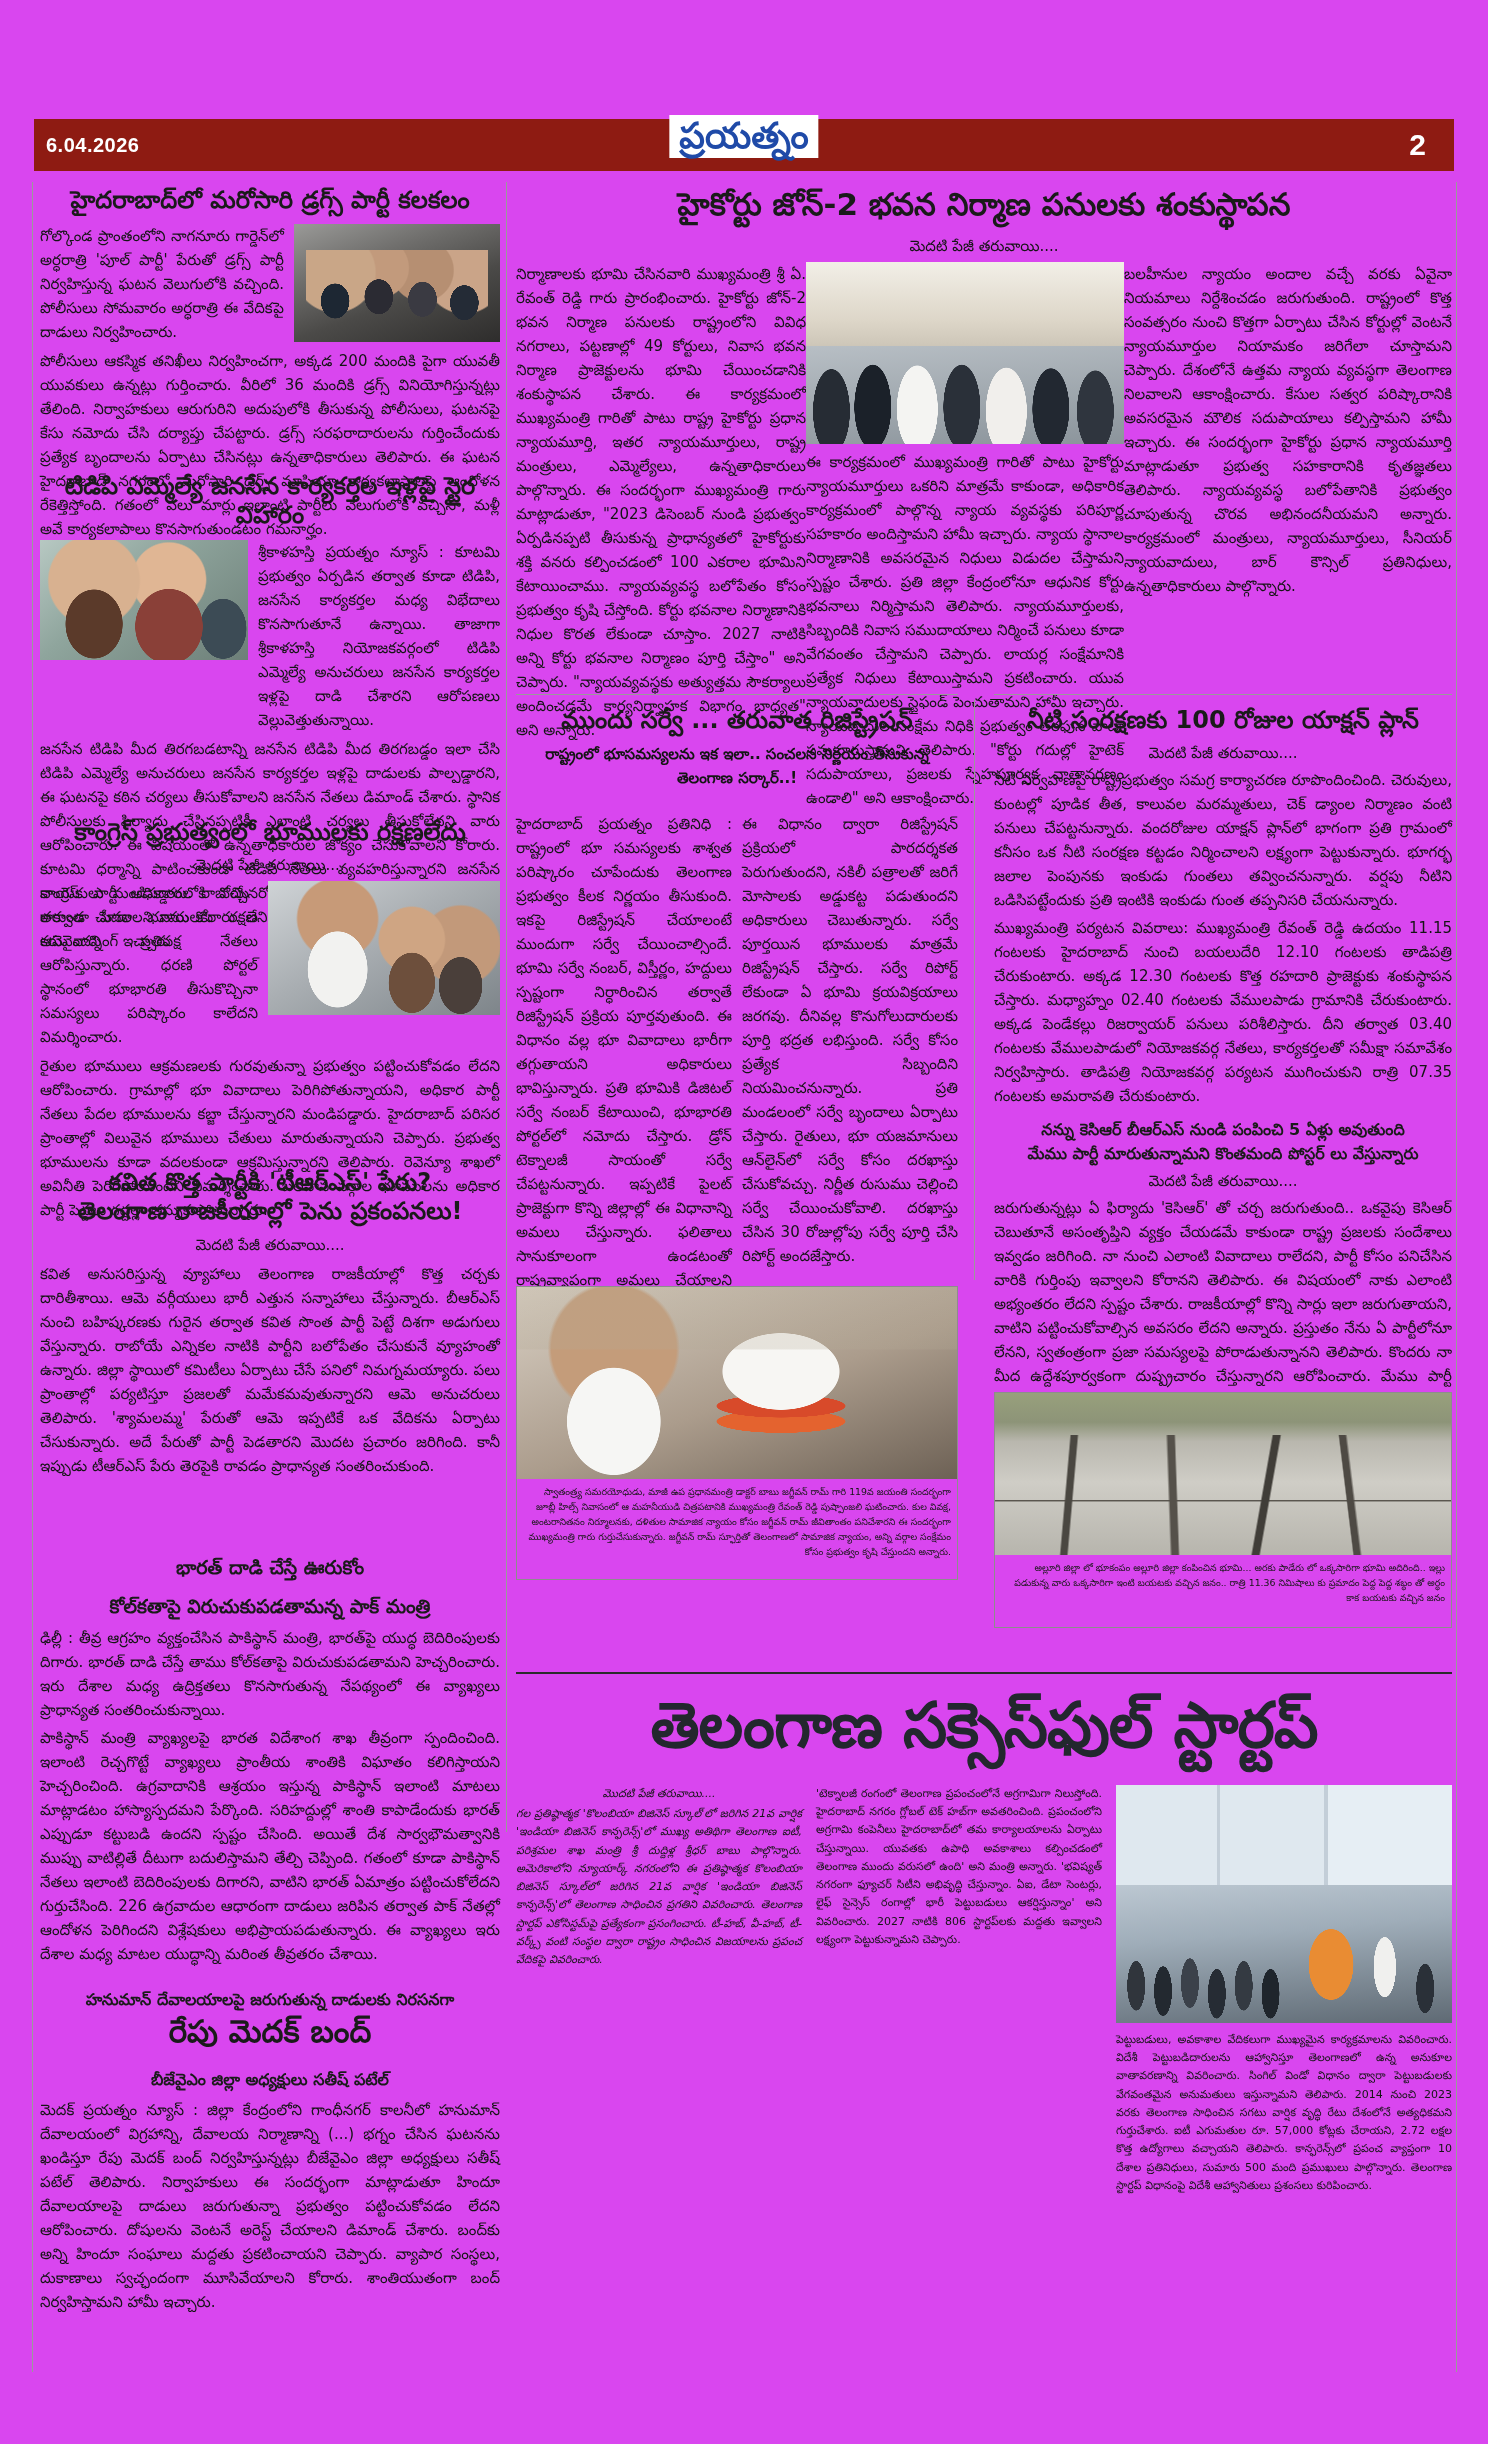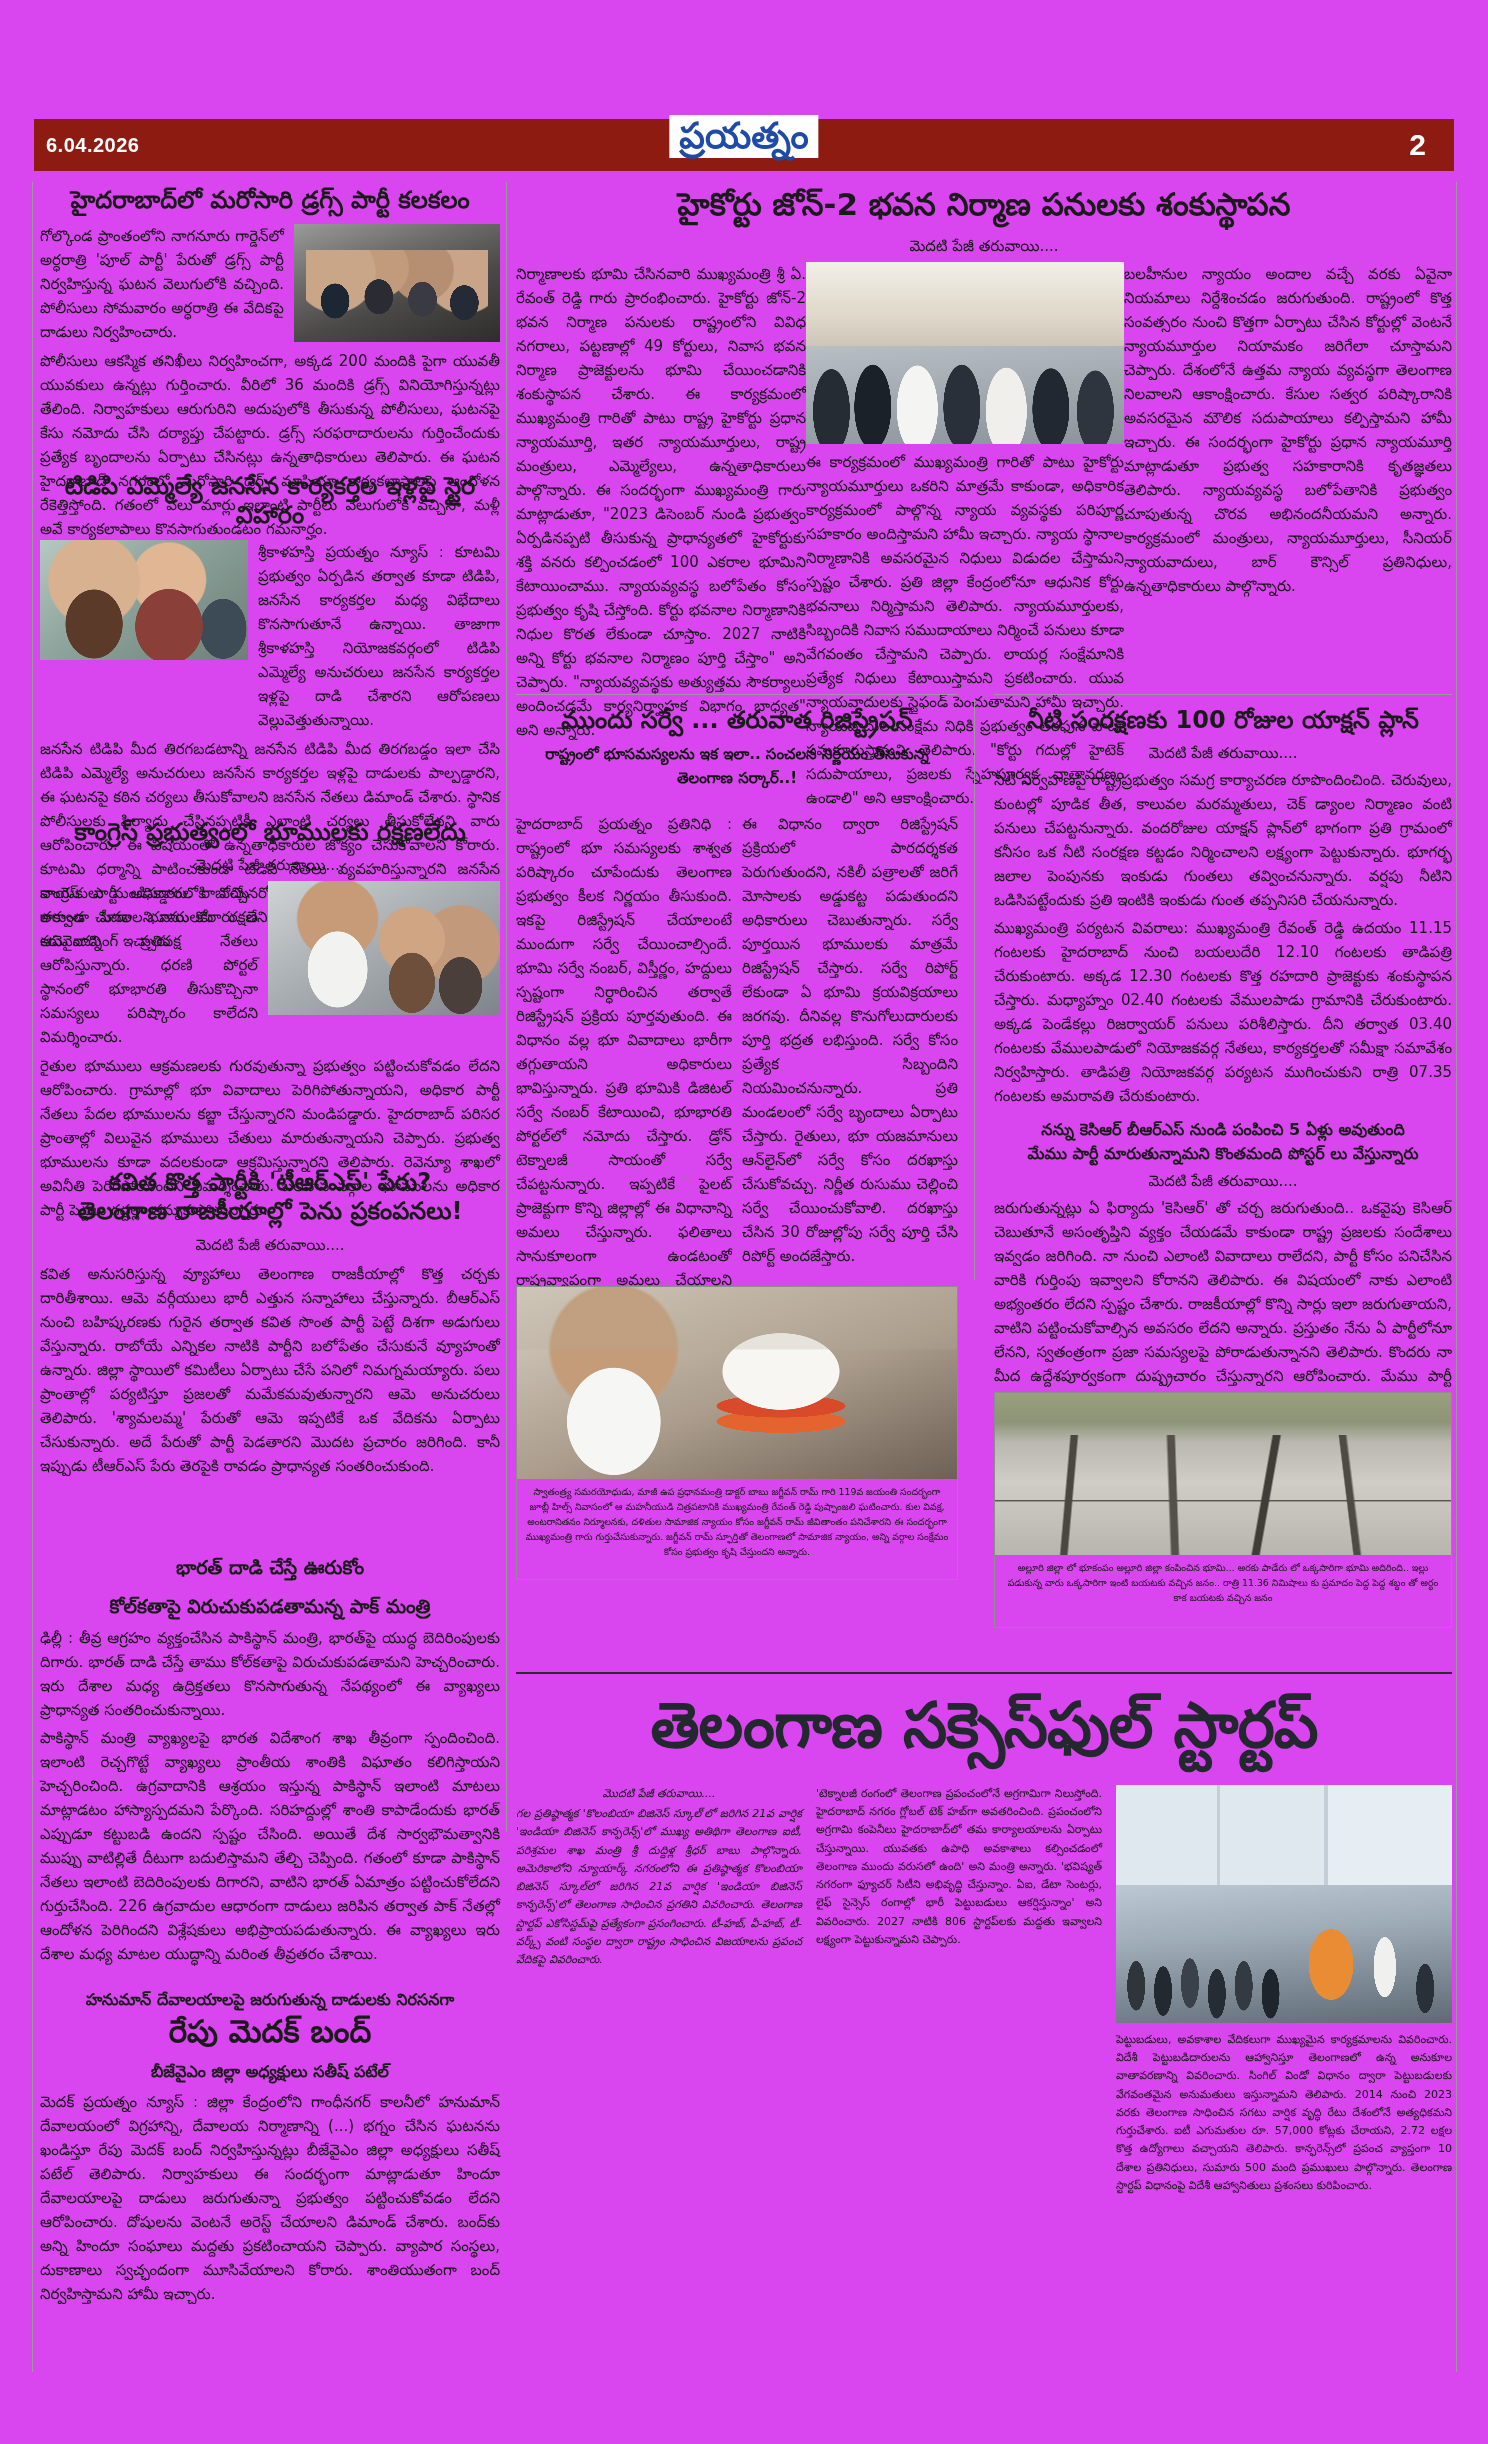--- a/index.html
+++ b/index.html
@@ -79,21 +79,21 @@
     color: #141414;
     font-family: "DejaVu Sans", sans-serif;
     hyphens: none;
   }
   .body-txt.small { font-size: 15px; line-height: 1.6; }
   .body-txt.mid { font-size: 11px; line-height: 1.66; }
 
   .cap {
     font-size: 9.4px;
     line-height: 1.6;
-    text-align: center;
+    text-align: right;
     color: #161616;
     font-family: "DejaVu Sans", sans-serif;
     padding: 5px 6px 4px 6px;
   }
   .byline { font-weight: normal; }
 
   
   .hr-thin { border: 0; border-top: 1px solid #9a9a9a; }
   .hr-thick { border: 0; border-top: 2px solid #2b2b2b; }
   .vrule { position: absolute; width: 0; border-left: 1px solid #9a9a9a; }
@@ -279,21 +279,21 @@
   <div class="col" style="left:40px; top:1556px; width:460px;">
     <div class="hl hl-md">భారత్ దాడి చేస్తే ఊరుకోం</div>
     <div class="hl hl-md" style="margin-top:16px;">కోల్‌కతాపై విరుచుకుపడతామన్న పాక్ మంత్రి</div>
     <div class="body-txt small" style="margin-top:8px;">ఢిల్లీ : తీవ్ర ఆగ్రహం వ్యక్తంచేసిన పాకిస్థాన్ మంత్రి, భారత్‌పై యుద్ధ బెదిరింపులకు దిగారు. భారత్ దాడి చేస్తే తాము కోల్‌కతాపై విరుచుకుపడతామని హెచ్చరించారు. ఇరు దేశాల మధ్య ఉద్రిక్తతలు కొనసాగుతున్న నేపథ్యంలో ఈ వ్యాఖ్యలు ప్రాధాన్యత సంతరించుకున్నాయి.</div>
     <div class="body-txt small" style="margin-top:4px;">పాకిస్థాన్ మంత్రి వ్యాఖ్యలపై భారత విదేశాంగ శాఖ తీవ్రంగా స్పందించింది. ఇలాంటి రెచ్చగొట్టే వ్యాఖ్యలు ప్రాంతీయ శాంతికి విఘాతం కలిగిస్తాయని హెచ్చరించింది. ఉగ్రవాదానికి ఆశ్రయం ఇస్తున్న పాకిస్థాన్ ఇలాంటి మాటలు మాట్లాడటం హాస్యాస్పదమని పేర్కొంది. సరిహద్దుల్లో శాంతి కాపాడేందుకు భారత్ ఎప్పుడూ కట్టుబడి ఉందని స్పష్టం చేసింది. అయితే దేశ సార్వభౌమత్వానికి ముప్పు వాటిల్లితే దీటుగా బదులిస్తామని తేల్చి చెప్పింది. గతంలో కూడా పాకిస్థాన్ నేతలు ఇలాంటి బెదిరింపులకు దిగారని, వాటిని భారత్ ఏమాత్రం పట్టించుకోలేదని గుర్తుచేసింది. 226 ఉగ్రవాదుల ఆధారంగా దాడులు జరిపిన తర్వాత పాక్ నేతల్లో ఆందోళన పెరిగిందని విశ్లేషకులు అభిప్రాయపడుతున్నారు. ఈ వ్యాఖ్యలు ఇరు దేశాల మధ్య మాటల యుద్ధాన్ని మరింత తీవ్రతరం చేశాయి.</div>
   </div>
 
   <div class="col" style="left:40px; top:1990px; width:460px;">
     <div class="hl hl-sm">హనుమాన్ దేవాలయాలపై జరుగుతున్న దాడులకు నిరసనగా</div>
     <div class="hl hl-xl" style="margin-top:3px;">రేపు మెదక్ బంద్</div>
-    <div class="hl hl-sm" style="margin-top:12px;text-align:center;">బీజేవైఎం జిల్లా అధ్యక్షులు సతీష్ పటేల్</div>
+    <div class="hl hl-sm" style="margin-top:20px;text-align:center;">బీజేవైఎం జిల్లా అధ్యక్షులు సతీష్ పటేల్</div>
     <div class="body-txt small" style="margin-top:8px;">
       <span class="byline">మెదక్ ప్రయత్నం న్యూస్ :</span>
       <span>జిల్లా కేంద్రంలోని గాంధీనగర్ కాలనీలో హనుమాన్ దేవాలయంలో విగ్రహాన్ని, దేవాలయ నిర్మాణాన్ని (...) భగ్నం చేసిన ఘటనను ఖండిస్తూ రేపు మెదక్ బంద్ నిర్వహిస్తున్నట్లు బీజేవైఎం జిల్లా అధ్యక్షులు సతీష్ పటేల్ తెలిపారు. నిర్వాహకులు ఈ సందర్భంగా మాట్లాడుతూ హిందూ దేవాలయాలపై దాడులు జరుగుతున్నా ప్రభుత్వం పట్టించుకోవడం లేదని ఆరోపించారు. దోషులను వెంటనే అరెస్ట్ చేయాలని డిమాండ్ చేశారు. బంద్‌కు అన్ని హిందూ సంఘాలు మద్దతు ప్రకటించాయని చెప్పారు. వ్యాపార సంస్థలు, దుకాణాలు స్వచ్ఛందంగా మూసివేయాలని కోరారు. శాంతియుతంగా బంద్ నిర్వహిస్తామని హామీ ఇచ్చారు.</span>
     </div>
   </div>
 
   <div class="col" style="left:516px; top:186px; width:936px;">
     <div class="hl hl-xl">హైకోర్టు జోన్-2 భవన నిర్మాణ పనులకు శంకుస్థాపన</div>
     <div class="body-txt small" style="text-align:center; margin-top:10px;">మెదటి పేజీ తరువాయి....</div>
 

